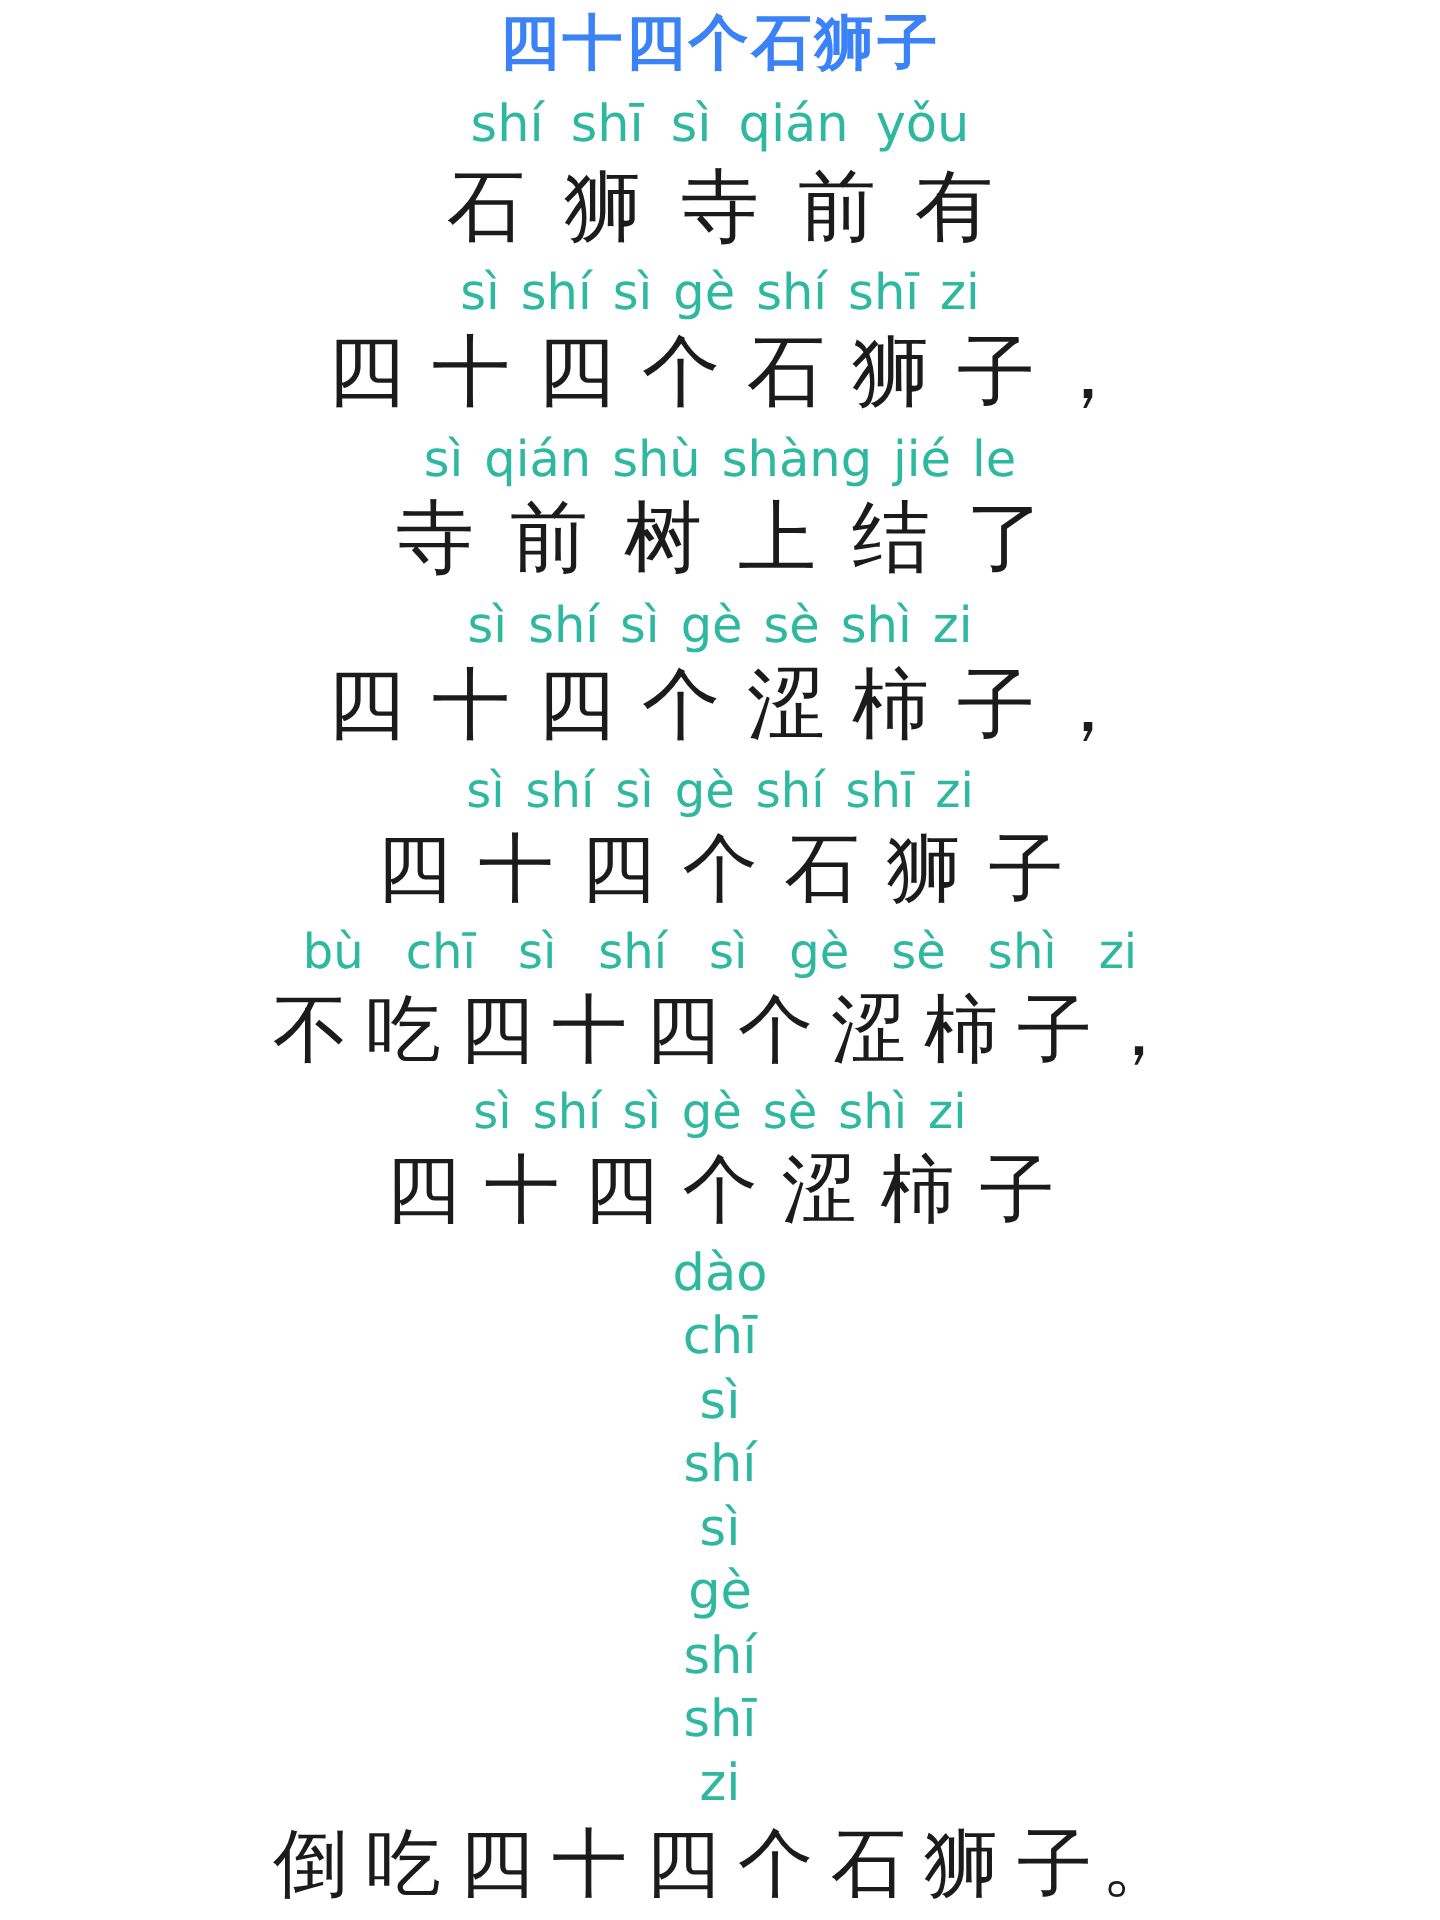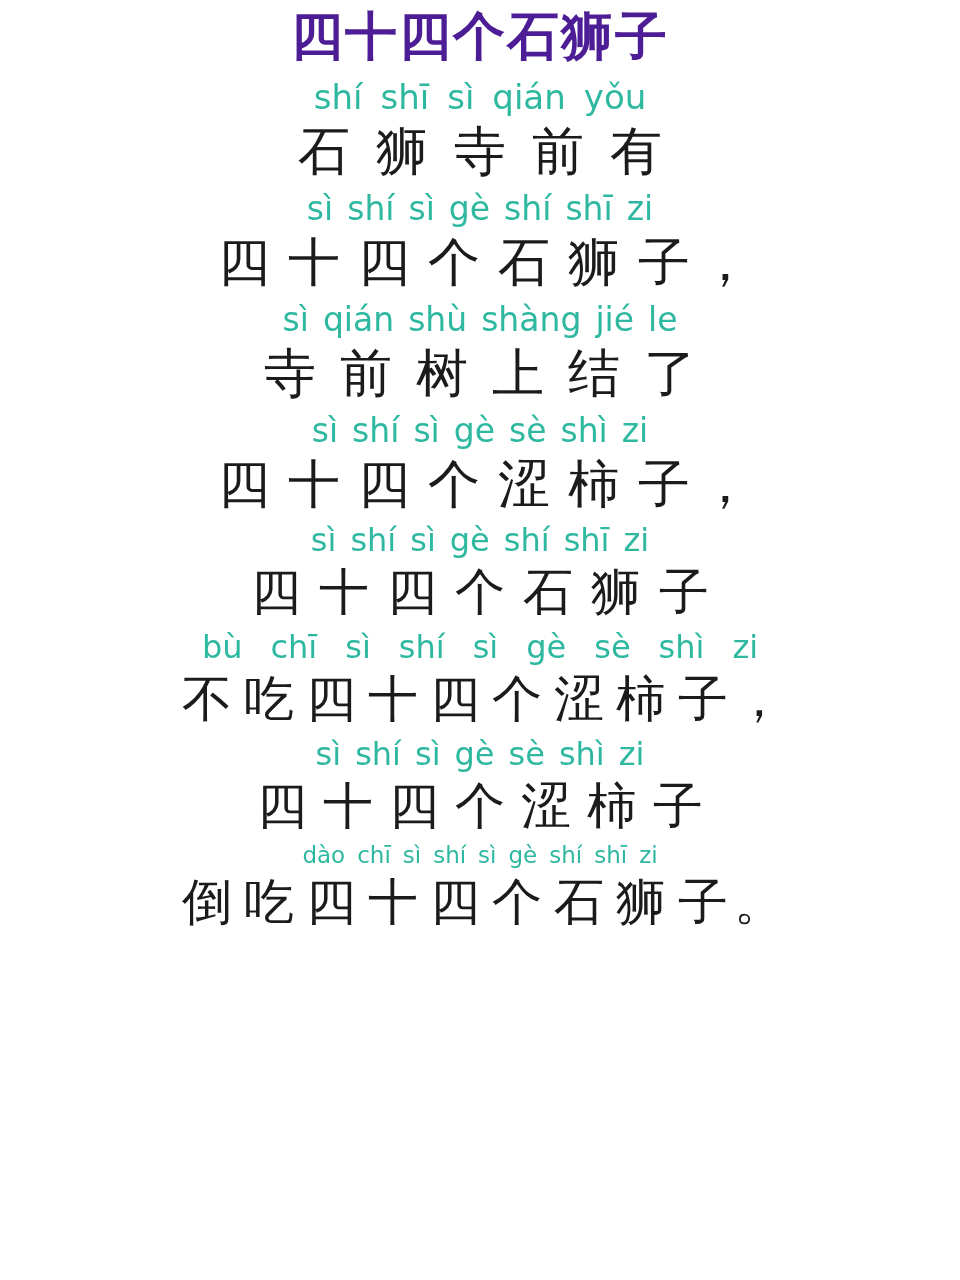--- a/index.html
+++ b/index.html
@@ -17,23 +17,23 @@
     width: 960px;
     height: 1280px;
     position: relative;
     display: flex;
     flex-direction: column;
     align-items: center;
     box-sizing: border-box;
     padding-top: 6px;
   }
   .title {
-    color: #4c1d95;
+    color: #3b82f6;
     font-family: "DejaVu Serif", serif;
-    font-size: 52px;
+    font-size: 40px;
     letter-spacing: 2px;
     line-height: 1.15;
     text-align: center;
     margin: 0 0 10px 0;
     white-space: nowrap;
   }
   .line-block {
     display: flex;
     flex-direction: column;
     align-items: center;
@@ -102,21 +102,21 @@
   .b5 .pinyin-row { font-size: 32px; gap: 16px; }
   .b5 .pinyin-row .syl { margin: 0 6px; }
   .b5 .hanzi-row { font-size: 50px; }
   .b5 .hanzi-row .ch { margin: 0 6px; }
 
   .b6 .pinyin-row { font-size: 32px; }
   .b6 .pinyin-row .syl { margin: 0 7px; }
   .b6 .hanzi-row { font-size: 50px; }
   .b6 .hanzi-row .ch { margin: 0 8px; }
 
-  .b7 .pinyin-row { font-size: 23px; }
+  .b7 .pinyin-row { font-size: 34px; flex-direction: column; }
   .b7 .pinyin-row .syl { margin: 0 6px; }
   .b7 .hanzi-row { font-size: 50px; }
   .b7 .hanzi-row .ch { margin: 0 6px; }
 </style>
 </head>
 <body>
 
 <div id="page">
 
   <h1 class="title">四十四个石狮子</h1>

